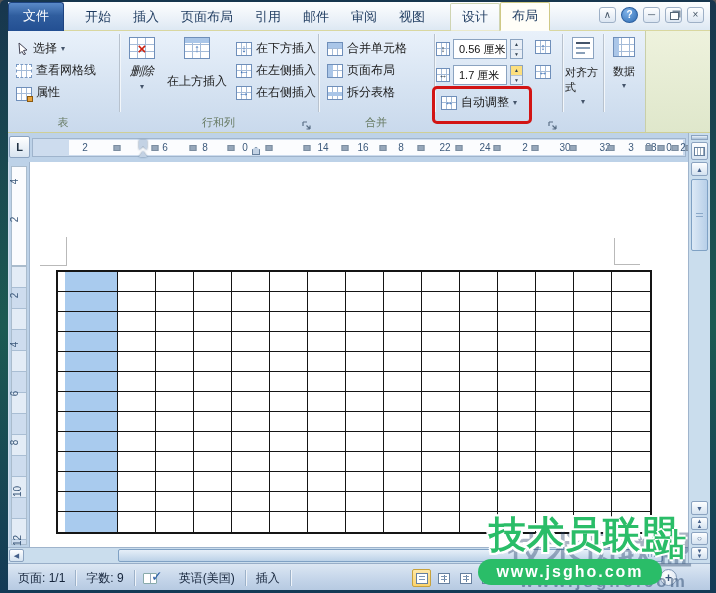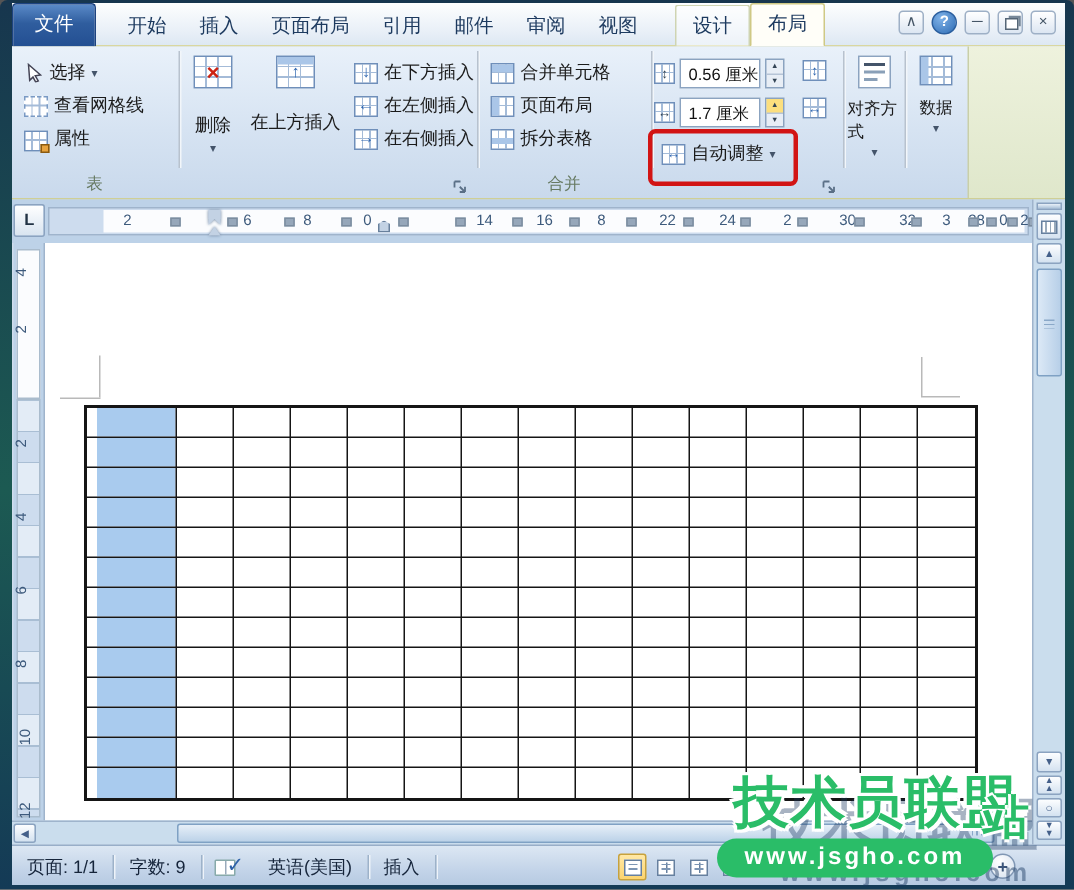--- a/index.html
+++ b/index.html
@@ -196,21 +196,21 @@
       </div>
       <div class="glabel">表</div>
     </div>
     <div class="gsep" style="left:111px;"></div>
 
     <div class="abs" style="left:112px;top:0;width:197px;height:102px;">
       <div class="bigbtn" style="left:4px;top:6px;width:36px;">
         <span class="mi big">
               <span class="ov red">×</span>
             </span>
-        <span style="margin-top:16px;">删除</span>
+        <span style="margin-top:4px;font-style:italic;">删除</span>
         <span class="dda" style="margin-top:3px;">▾</span>
       </div>
       <div class="bigbtn" style="left:44px;top:6px;width:66px;">
         <span class="mi big">
               <span class="hl-top"></span>
               <span class="ov">↑</span>
             </span>
         <span style="margin-top:14px;">在上方插入</span>
       </div>
       <div id="rc-small" class="abs" style="left:112px;top:0;width:84px;height:96px;">
@@ -226,20 +226,21 @@
               </span>
               <span>在左侧插入</span>
             </div>
             <div class="sbtn" style="left: 0px; top: 51px;">
               <span class="mi">
                 <span class="ov">→</span>
               </span>
               <span>在右侧插入</span>
             </div>
           </div>
+      <div class="glabel">行和列</div>
       <div class="launcher" style="right:4px;">
         <svg width="11" height="11" viewBox="0 0 11 11">
               <path d="M2 2h4M2 2v4M9 9L5.5 5.5M9 9H5.5M9 9V5.5" stroke="#5a6f86" stroke-width="1.2" fill="none"></path>
             </svg>
       </div>
     </div>
     <div class="gsep" style="left:310px;"></div>
 
     <div class="abs" style="left:311px;top:0;width:114px;height:102px;">
       <div id="merge-items">

